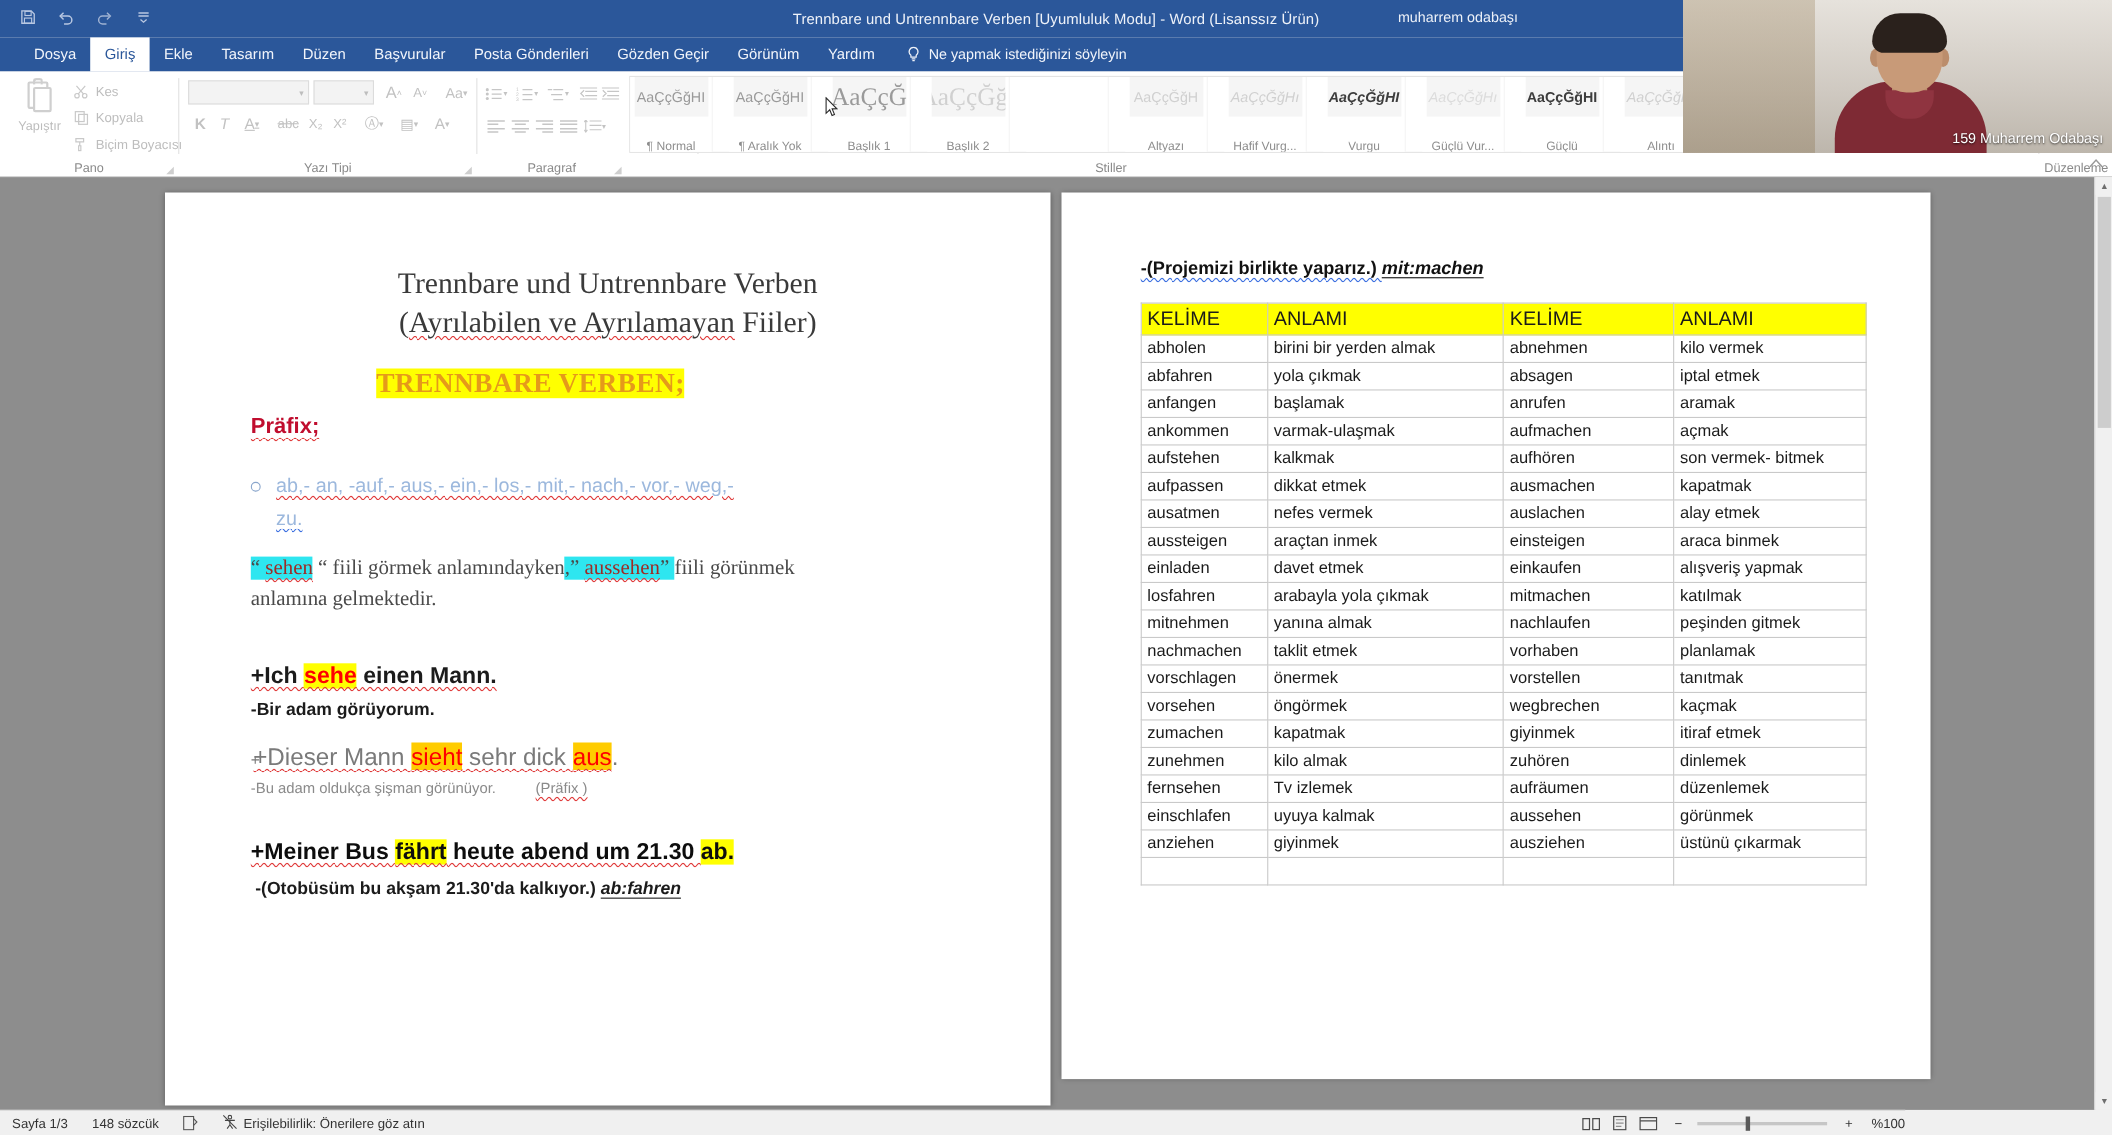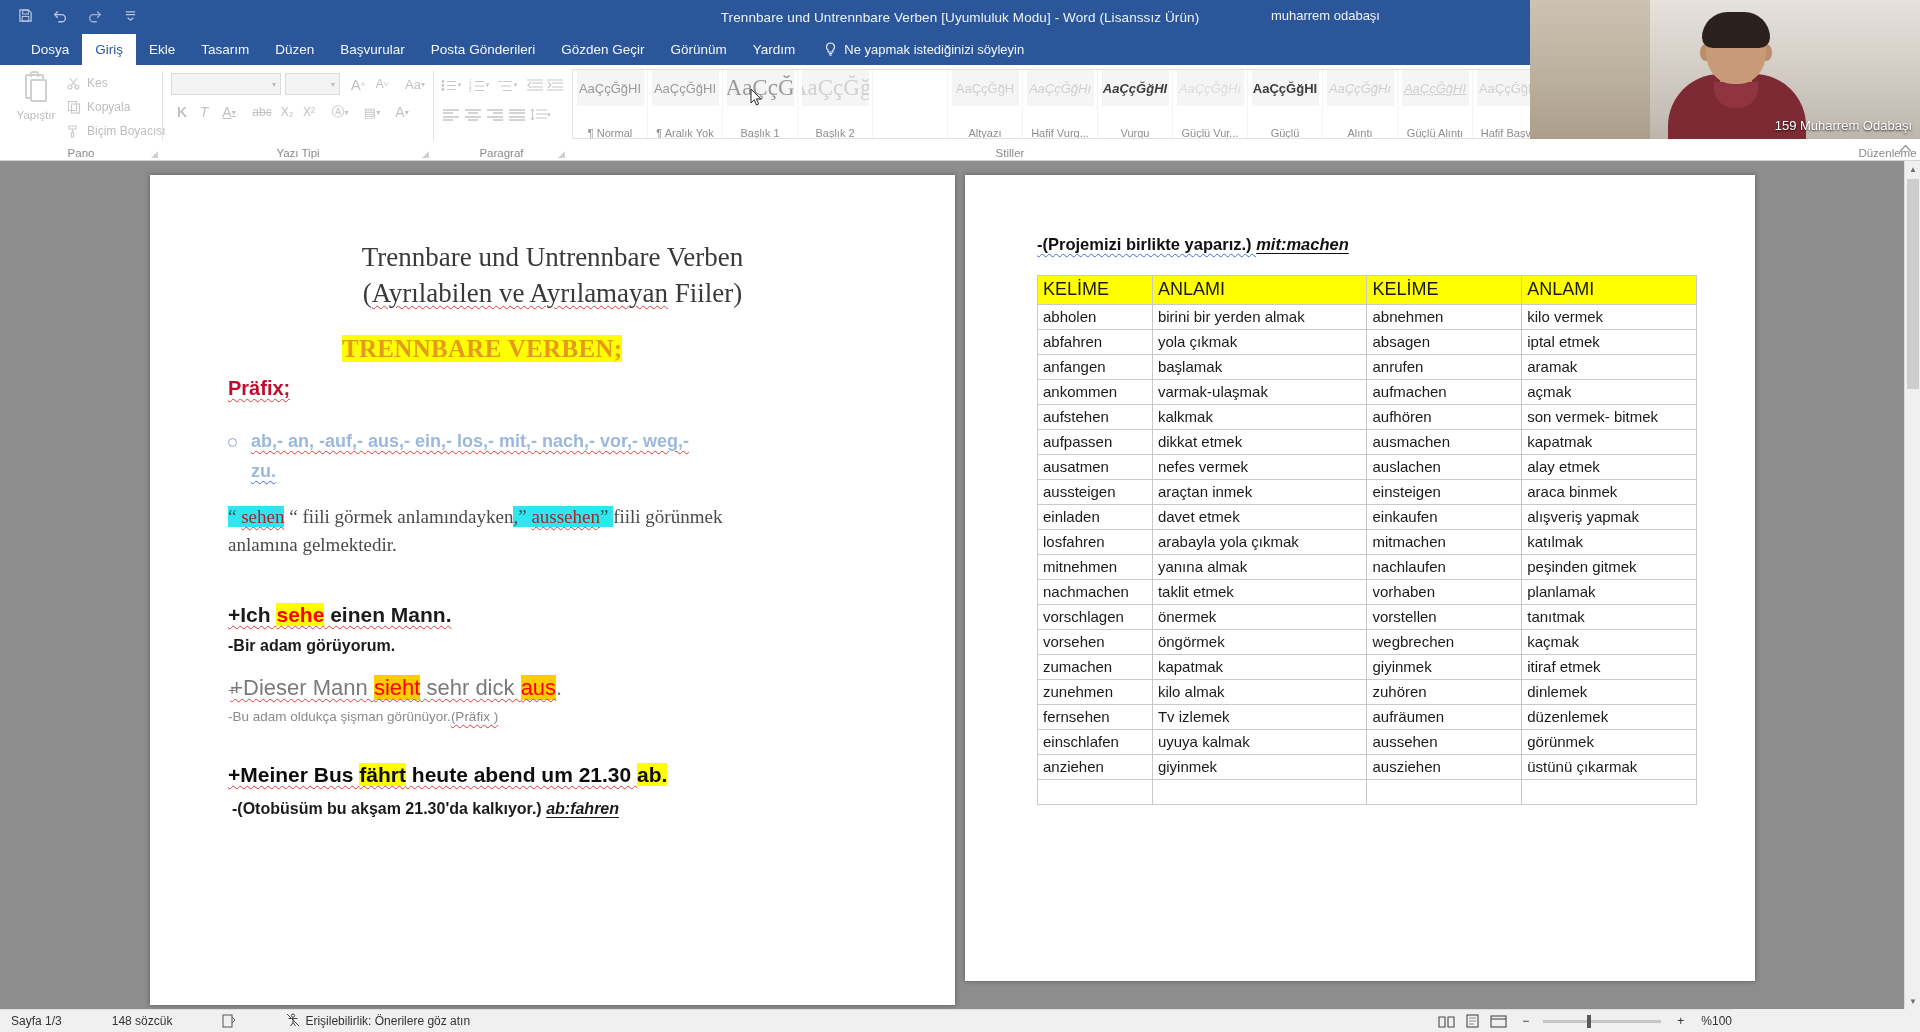--- a/index.html
+++ b/index.html
@@ -85,21 +85,21 @@
     color: #c2c2c2; font-size: 13px;
   }
 
   
   #g-para { left: 434px; width: 135px; }
   .pg-ico { position: absolute; height: 20px; width: 22px; display: flex; align-items: center; justify-content: center; color: #c3c3c3; font-size: 13px; }
 
   
   #g-styles { left: 570px; width: 1284px; }
   #style-gallery {
-    position: absolute; left: 2px; top: 4px; display: flex; gap: 0px;
+    position: absolute; left: 2px; top: 4px; display: flex; gap: 15px;
     border: 1px solid #e3e3e3; background: #fff; height: 70px; align-items: stretch;
   }
   .style-item {
     width: 75px; display: flex; flex-direction: column; align-items: center; justify-content: center;
     border-right: 1px solid #f4f4f4; background: #fff;
   }
   .style-prev {
     height: 40px; width: 67px; background: #f5f5f5; display: flex; align-items: center; justify-content: center;
     font-size: 13px; color: #9a9a9a; overflow: hidden; white-space: nowrap;
     font-family: "Liberation Sans", sans-serif;
@@ -146,41 +146,41 @@
     position: absolute; left: 192px; top: 160px;
     font-family: "Liberation Serif", serif; font-weight: bold; font-size: 25px;
     color: #e59a1a; letter-spacing: .3px;
   }
   #l-prafix {
     position: absolute; left: 78px; top: 202px;
     font-family: "Liberation Sans", sans-serif; font-weight: bold; font-size: 20px; color: #c00d2e;
   }
   #l-prefixline {
     position: absolute; left: 78px; top: 252px; width: 660px;
-    font-family: "Liberation Sans", sans-serif; font-weight: bold; font-size: 18px;
+    font-family: "Liberation Sans", sans-serif; font-weight: normal; font-size: 18px;
     color: #9cb8dd; line-height: 1.65;
   }
   #l-prefixline .bullet { display: inline-block; width: 9px; height: 9px; border: 1.5px solid #8aa6cc; border-radius: 50%; vertical-align: middle; margin-right: 14px; }
   #l-prefixline .zu { display: block; margin-left: 23px; }
 
   #l-sehenpara {
     position: absolute; left: 78px; top: 328px; width: 650px;
     font-family: "Liberation Serif", serif; font-size: 19px; color: #4a4a4a; line-height: 1.45;
   }
   .darkred { color: #9e2b25; }
 
   #l-ex1 { position: absolute; left: 78px; top: 428px; font-family: "Liberation Sans", sans-serif; font-weight: bold; font-size: 21px; color: #1b1b1b; }
   #l-ex1 .yel { background: #ffff00; color: #ff0000; }
   #l-ex1tr { position: absolute; left: 78px; top: 462px; font-family: "Liberation Sans", sans-serif; font-weight: bold; font-size: 16px; color: #1b1b1b; }
 
   #l-ex2 { position: absolute; left: 78px; top: 500px; font-family: "Liberation Sans", sans-serif; font-size: 22px; color: #7a7a7a; }
   #l-ex2 .yel { background: #ffcc00; color: #ff0000; }
   #l-ex2 .plus { font-size: 14px; }
   #l-ex2tr { position: absolute; left: 78px; top: 534px; font-family: "Liberation Sans", sans-serif; font-size: 13.5px; color: #8a8a8a; }
-  #l-ex2tr .praf { }
+  #l-ex2tr .praf { margin-left: 36px; }
 
   #l-ex3 { position: absolute; left: 78px; top: 588px; font-family: "Liberation Sans", sans-serif; font-weight: bold; font-size: 21px; color: #0d0d0d; }
   #l-ex3 .yel { background: #ffff00; }
   #l-ex3tr { position: absolute; left: 82px; top: 625px; font-family: "Liberation Sans", sans-serif; font-weight: bold; font-size: 16px; color: #1b1b1b; }
   #l-ex3tr i { font-style: italic; text-decoration: underline; }
 
   
   #rightbody { position: absolute; left: 0; top: 0; width: 790px; height: 806px; }
   #r-line1 {
     position: absolute; left: 72px; top: 60px;
@@ -203,21 +203,21 @@
 
   
   #vscroll { position: absolute; right: 0; top: 161px; width: 16px; height: 848px; background: #f0f0f0; border-left: 1px solid #dcdcdc; }
   .sb-arrow { width: 16px; height: 16px; display: flex; align-items: center; justify-content: center; color: #6e6e6e; font-size: 8px; background: #f0f0f0; }
   #vthumb { position: absolute; left: 2px; top: 18px; width: 12px; height: 210px; background: #cdcdcd; border-radius: 0; }
 
   
   #status {
     position: absolute; left: 0; bottom: 0; width: 1732px; height: 23px;
     background: #f0f0f0; border-top: 1px solid #dcdcdc;
-    display: flex; align-items: center; font-size: 12px; color: #333; gap: 28px;
+    display: flex; align-items: center; font-size: 12px; color: #333;
   }
   .st-item { padding: 0 11px; display: flex; align-items: center; gap: 5px; white-space: nowrap; }
   #status .right { margin-left: auto; display: flex; align-items: center; }
   #zoomtrack { width: 118px; height: 3px; background: #c6c6c6; position: relative; margin: 0 10px; }
   #zoomthumb { position: absolute; left: 44px; top: -5px; width: 4px; height: 13px; background: #5a5a5a; }
   .viewbtn { width: 26px; height: 20px; display: flex; align-items: center; justify-content: center; color: #4a4a4a; }
 
   
   #webcam {
     position: absolute; right: 0; top: 0; width: 390px; height: 139px;

